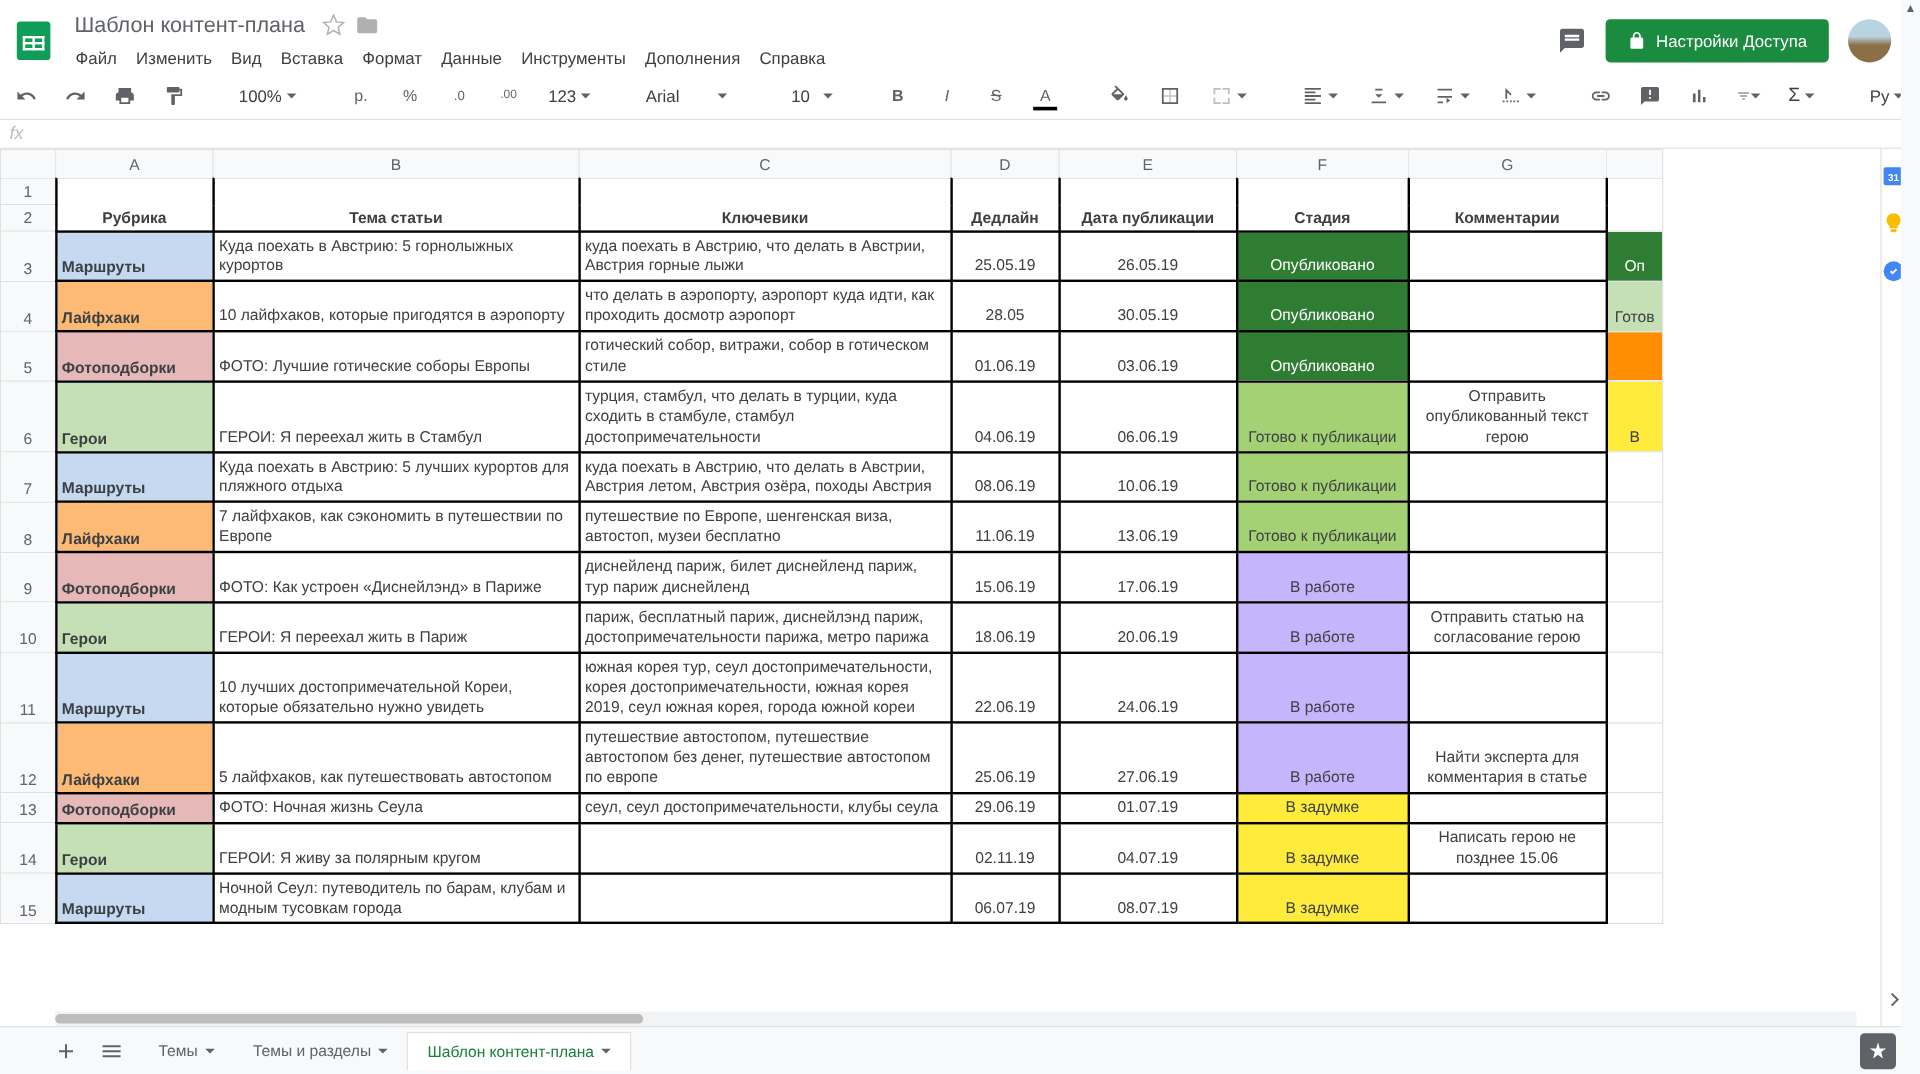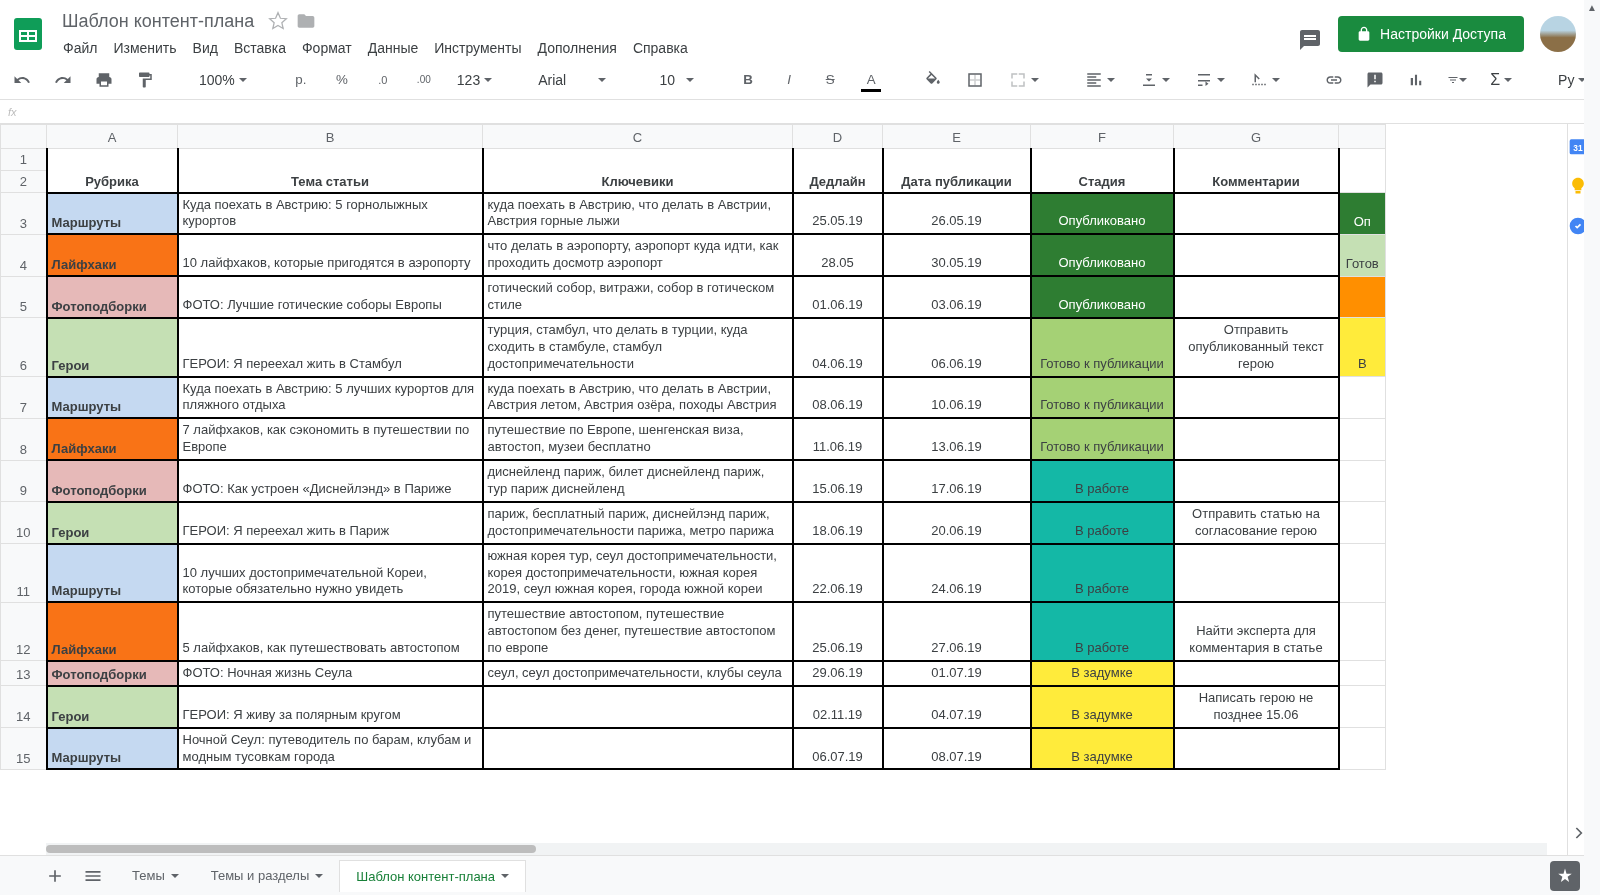--- a/index.html
+++ b/index.html
@@ -7,61 +7,61 @@
 .header{height:60px;display:flex;align-items:center;padding:8px 8px 0 8px}
 .logo{width:40px;height:40px;display:flex;align-items:center;justify-content:center;margin-right:8px}
 .logo-svg{width:36px;height:36px}
 .title-area{flex:1;display:flex;flex-direction:column;gap:2px}
 .title-row{display:flex;align-items:center;gap:8px}
 .doc-title{font-size:18px;color:#5f6368;padding:2px 6px}
 .star-icon,.folder-icon{width:20px;height:20px;fill:#5f6368;opacity:.5}
 .menu-bar{display:flex;gap:2px;font-size:14px;color:#3c4043}
 .menu-item{padding:4px 7px;cursor:pointer;border-radius:4px}
 .saved-text{color:#5f6368;text-decoration:underline;font-size:14px;padding:4px 7px}
-.header-right{display:flex;align-items:flex-end;gap:16px;padding-right:16px}
+.header-right{display:flex;align-items:center;gap:16px;padding-right:16px}
 .comment-icon{width:24px;height:24px;fill:#5f6368}
 .share-btn{background:#1a8b3f;color:#fff;border:none;border-radius:4px;padding:10px 18px;font-size:14px;font-weight:500;display:flex;align-items:center;gap:8px;cursor:pointer}
 .lock-icon{width:16px;height:16px;fill:#fff}
 .avatar{width:36px;height:36px;border-radius:50%;background:linear-gradient(180deg,#b8d4e3 40%,#8b6f47 60%)}
 .toolbar{height:40px;border-bottom:1px solid #e0e0e0;display:flex;align-items:center;padding:0 8px;gap:13px}
 .tb-btn{min-width:28px;height:28px;display:flex;align-items:center;justify-content:center;border:none;background:none;cursor:pointer;border-radius:4px;padding:0 4px;color:#5f6368;fill:#5f6368}
 .tb-sep{width:1px;height:20px;background:#e0e0e0;margin:0 4px}
 .tb-dd{display:flex;align-items:center;gap:4px;padding:0 6px;height:28px;cursor:pointer;border-radius:4px;font-size:14px}
 .caret{width:0;height:0;border-left:4px solid transparent;border-right:4px solid transparent;border-top:4px solid #5f6368}
 .font-name{min-width:80px}
 .font-size{min-width:30px;text-align:center}
 .text-color-btn{position:relative}
 .color-underline{position:absolute;bottom:2px;left:4px;right:4px;height:3px;background:#000}
 .collapse-btn{margin-left:auto}
 .formula-bar{height:24px;border-bottom:1px solid #e0e0e0;display:flex;align-items:center;padding:0 8px}
-.fx-label{font-style:italic;color:#bdbdbd;font-size:11px;padding-right:12px}
+.fx-label{font-style:italic;color:#bdbdbd;font-size:15px;padding-right:12px}
 .formula-input{flex:1;border:none;outline:none;font-size:13px}
 .main-area{display:flex;height:calc(895px - 60px - 40px - 24px - 40px)}
 .sheet-area{flex:1;overflow:auto;position:relative}
 .side-panel{width:33px;border-left:1px solid #e0e0e0;display:flex;flex-direction:column;align-items:flex-start;padding-top:12px;gap:20px}
 .side-icon{width:20px;height:20px}
 .grid{border-collapse:collapse;table-layout:fixed}
 .grid th,.grid td{border:1px solid #e0e0e0;vertical-align:bottom;padding:3px 4px;font-size:13px;overflow:hidden}
 .col-header{background:#f8f9fa;text-align:center;font-weight:normal;color:#5f6368;height:24px;font-size:11px;position:sticky;top:0}
 .row-header{background:#f8f9fa;text-align:center;font-weight:normal;color:#5f6368;width:46px;font-size:11px;position:sticky;left:0}
 .corner{background:#f8f9fa;position:sticky;left:0;top:0;width:46px}
 .hdr-cell{font-weight:bold;text-align:center;vertical-align:middle;font-size:14px;background:#fff}
 .thick-b{border-bottom:2px solid #000!important}
 .thick-r{border-right:2px solid #000!important}
 .thick-l{border-left:2px solid #000!important}
 .cat-cell{font-weight:bold;vertical-align:bottom;padding:4px}
 .data-cell{vertical-align:middle;padding:4px;line-height:1.3}
 .center{text-align:center}
 .c-blue{background:#c5d9f1}
-.c-purple{background:#f97316}
+.c-purple{background:#fdba74}
 .c-pink{background:#e6b9b8}
 .c-green{background:#c5e0b4}
 .s-pub{background:#2e7d32;color:#fff;font-weight:500}
 .s-ready{background:#a5d175;color:#3c4043}
-.s-work{background:#14b8a6;color:#3c4043}
+.s-work{background:#c4b5fd;color:#3c4043}
 .s-idea{background:#ffeb3b;color:#3c4043}
 .s-ready2{background:#c5e0b4}
 .s-orange{background:#ff8f00}
 .s-yellow{background:#ffeb3b}
 .bottom-bar{height:40px;border-top:1px solid #e0e0e0;display:flex;align-items:center;padding:0 20px 0 40px;gap:8px;background:#f8f9fa}
 .add-sheet,.all-sheets{width:30px;height:30px;display:flex;align-items:center;justify-content:center;cursor:pointer;color:#5f6368;fill:#5f6368}
 .tab{padding:8px 16px;display:flex;align-items:center;gap:6px;cursor:pointer;color:#5f6368;font-size:13px;border-radius:0}
 .tab.active{background:#fff;color:#188038;font-weight:500;border-top:1px solid #e0e0e0;border-left:1px solid #e0e0e0;border-right:1px solid #e0e0e0}
 .explore-btn{margin-left:auto;width:30px;height:30px;background:#5f6368;border-radius:4px;display:flex;align-items:center;justify-content:center}
 .scroll-track{position:absolute;background:#f1f3f4}

